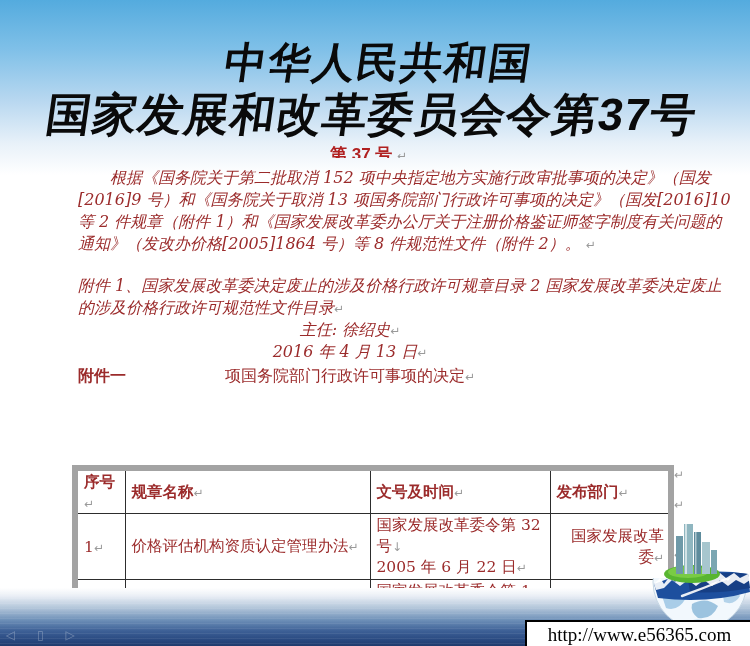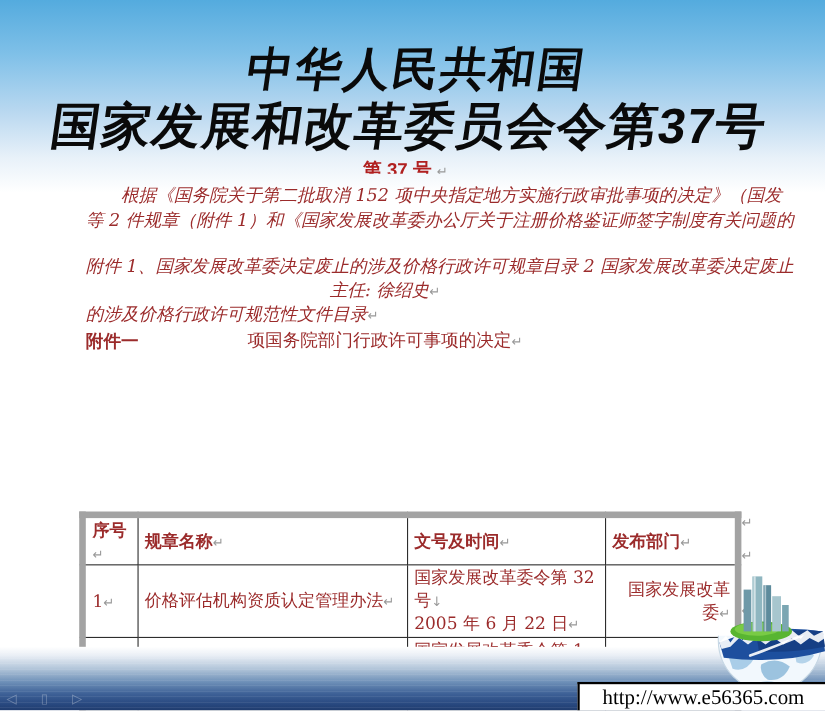--- a/index.html
+++ b/index.html
@@ -84,24 +84,27 @@
     <div class="t2">国家发展和改革委员会令第37号</div>
   </div>
 
   <div class="clipped-heading">
     <span>第 37 号</span>
     <span class="mark">↵</span>
   </div>
 
   <div class="docbody">
     <div class="bline indent">根据《国务院关于第二批取消 152 项中央指定地方实施行政审批事项的决定》（国发</div>
+    <div class="bline">[2016]9 号）和《国务院关于取消 13 项国务院部门行政许可事项的决定》（国发[2016]10</div>
     <div class="bline">等 2 件规章（附件 1）和《国家发展改革委办公厅关于注册价格鉴证师签字制度有关问题的</div>
+    <div class="bline"><span>通知》（发改办价格[2005]1864 号）等 8 件规范性文件（附件 2）。</span> <span class="mark">↵</span></div>
     <div class="bline gap">附件 1、国家发展改革委决定废止的涉及价格行政许可规章目录 2 国家发展改革委决定废止</div>
+    <div class="bline"><span>的涉及价格行政许可规范性文件目录</span><span class="mark">↵</span></div>
     <div class="bline center"><span>主任: 徐绍史</span><span class="mark">↵</span></div>
-    <div class="bline"><span>的涉及价格行政许可规范性文件目录</span><span class="mark">↵</span></div>
+    <div class="bline center"><span>2016 年 4 月 13 日</span><span class="mark">↵</span></div>
     <div class="attach-row">
       <span class="attach-label">附件一</span>
       <span class="attach-center"><span>项国务院部门行政许可事项的决定</span><span class="mark">↵</span></span>
     </div>
   </div>
 
   <table class="doc-table">
     <colgroup>
         <col style="width:50px">
         <col style="width:245px">

